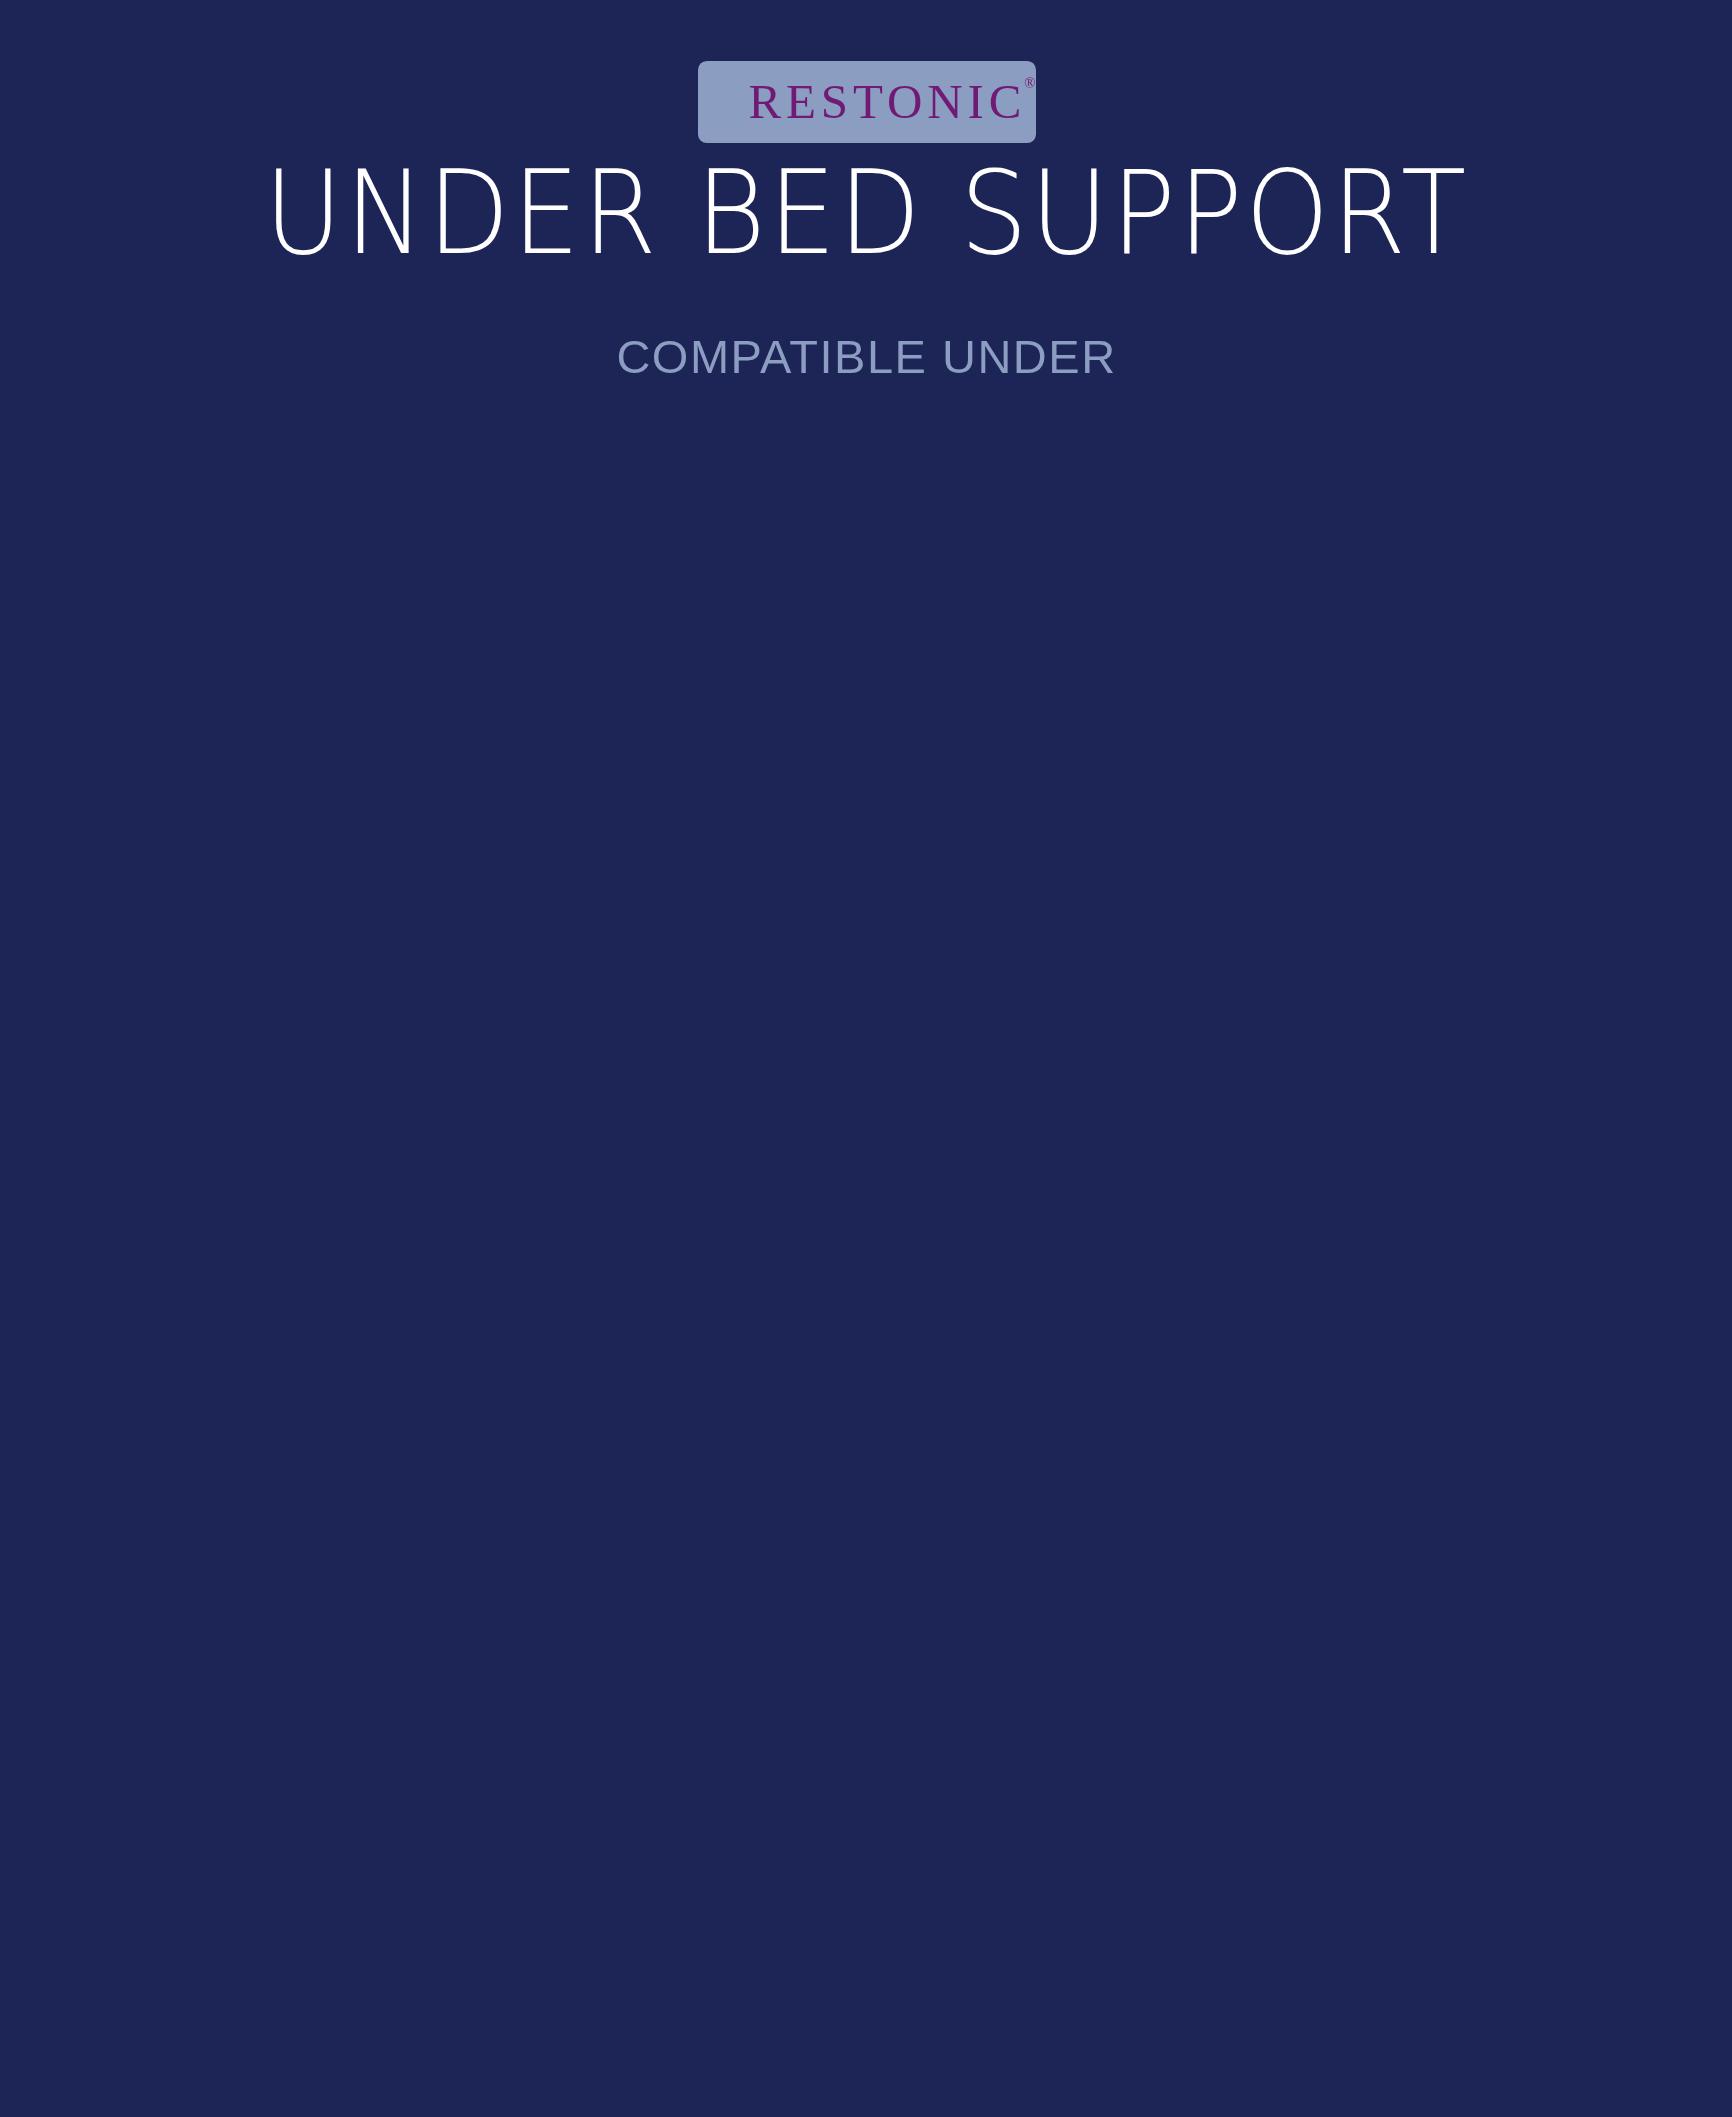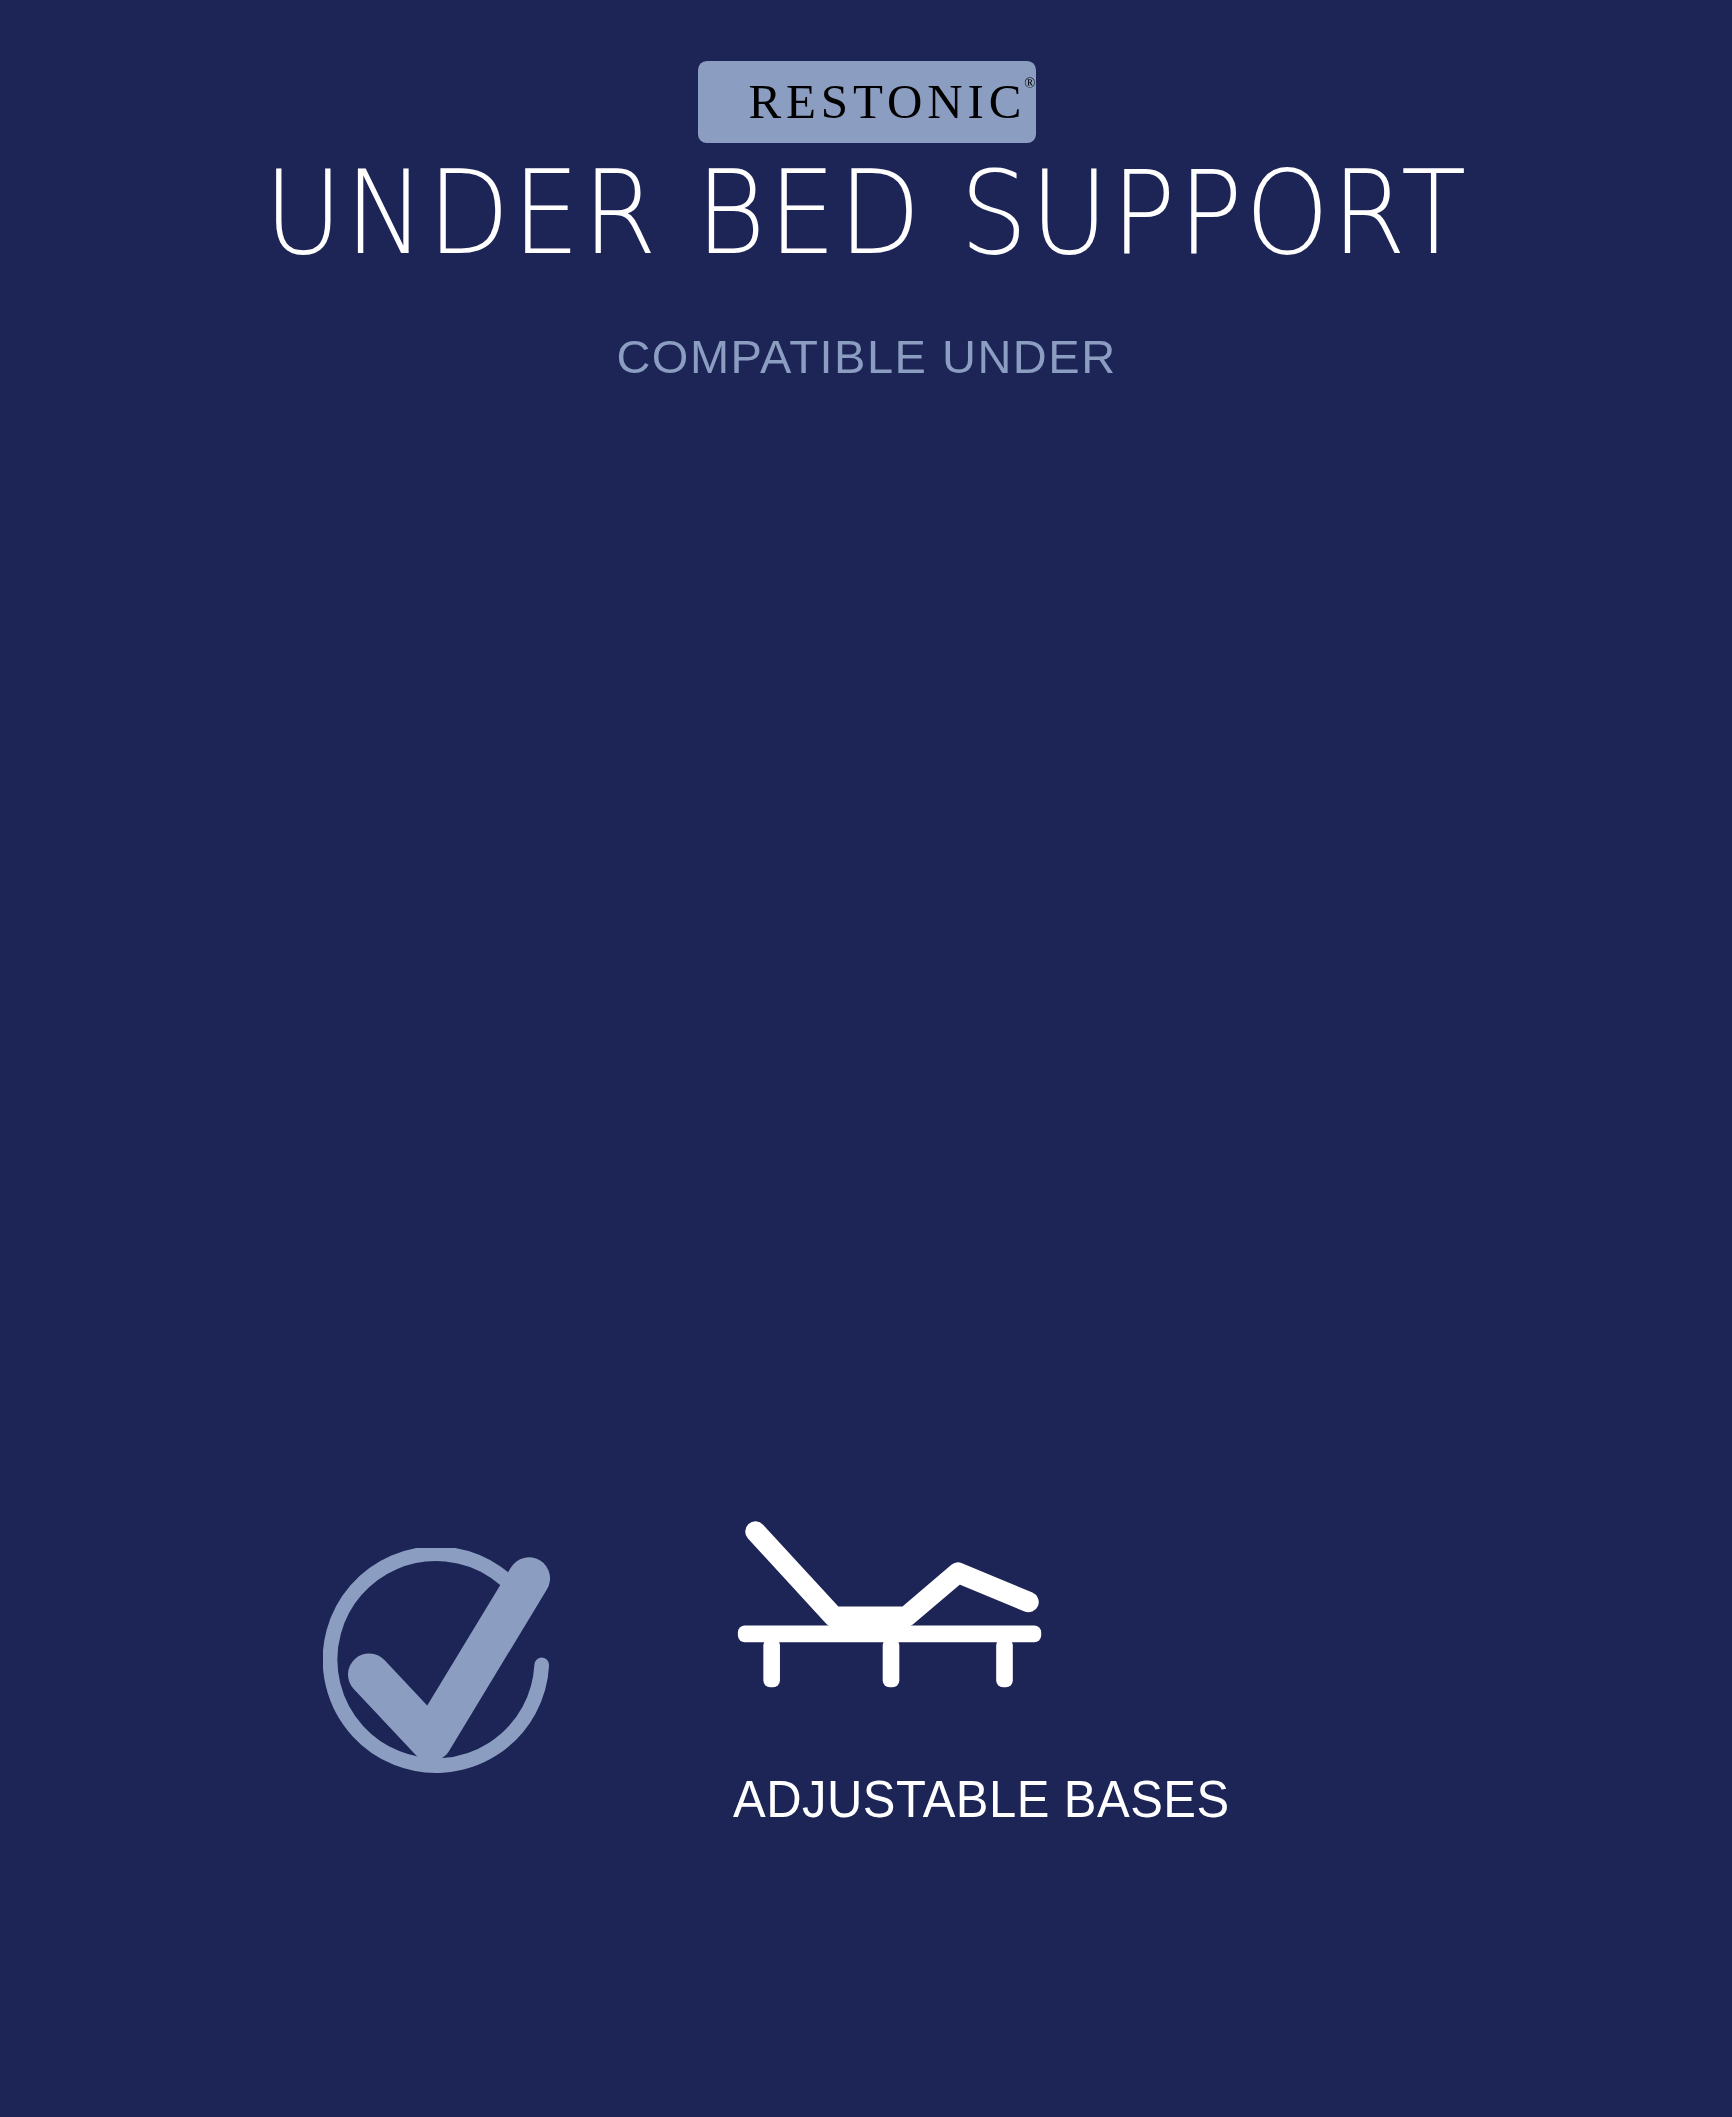--- a/index.html
+++ b/index.html
@@ -31,21 +31,21 @@
     top: 61px;
     width: 338px;
     height: 82px;
     background: #8b9dc0;
     border-radius: 8.8px;
     display: flex;
     align-items: center;
     justify-content: center;
   }
   .logo-text {
-    color: #000000;
+    color: #701a75;
     font-family: "Liberation Serif", serif;
     font-size: 49px;
     font-weight: 400;
     letter-spacing: 4.9px;
     line-height: 1;
     padding-left: 4.9px;
     white-space: nowrap;
     position: relative;
     top: -1px;
     margin-left: 48px;
@@ -159,41 +159,15 @@
   <div class="main-title">UNDER BED SUPPORT</div>
 
   <div class="subtitle">COMPATIBLE UNDER</div>
 
 </div>
 
 <div class="rows">
 
 
 
-  <div class="row row-3">
-
-    <div class="check-wrap">
-      <svg width="255" height="255" viewBox="0 0 260 260" xmlns="http://www.w3.org/2000/svg">
-        <path d="M 218 72
-                 A 108 108 0 1 0 224 133" fill="none" stroke="#8b9dc0" stroke-width="15" stroke-linecap="round" transform="rotate(-8 125 133)"></path>
-        <path d="M 47 129 L 110 196 L 210 31" fill="none" stroke="#8b9dc0" stroke-width="43" stroke-linejoin="round" stroke-linecap="round"></path>
-        <path d="M 205 38 L 228 18 L 215 47 Z" fill="#8b9dc0"></path>
-      </svg>
-    </div>
-
-    <div class="item-icon">
-      <svg width="323" height="181" viewBox="0 0 330 185" xmlns="http://www.w3.org/2000/svg">
-
-        <path d="M 26 18 L 106 105 L 180 105 L 233 60 L 305 90" fill="none" stroke="#ffffff" stroke-width="21" stroke-linejoin="round" stroke-linecap="round"></path>
-
-        <rect x="8" y="114" width="310" height="17" rx="7" fill="#ffffff"></rect>
-
-        <rect x="34" y="127" width="17" height="50" rx="7" fill="#ffffff"></rect>
-        <rect x="156" y="127" width="17" height="50" rx="7" fill="#ffffff"></rect>
-        <rect x="272" y="127" width="17" height="50" rx="7" fill="#ffffff"></rect>
-      </svg>
-    </div>
-
-    <div class="item-label">ADJUSTABLE BASES</div>
-  </div>
 
 </div>
 
 
 </body></html>

